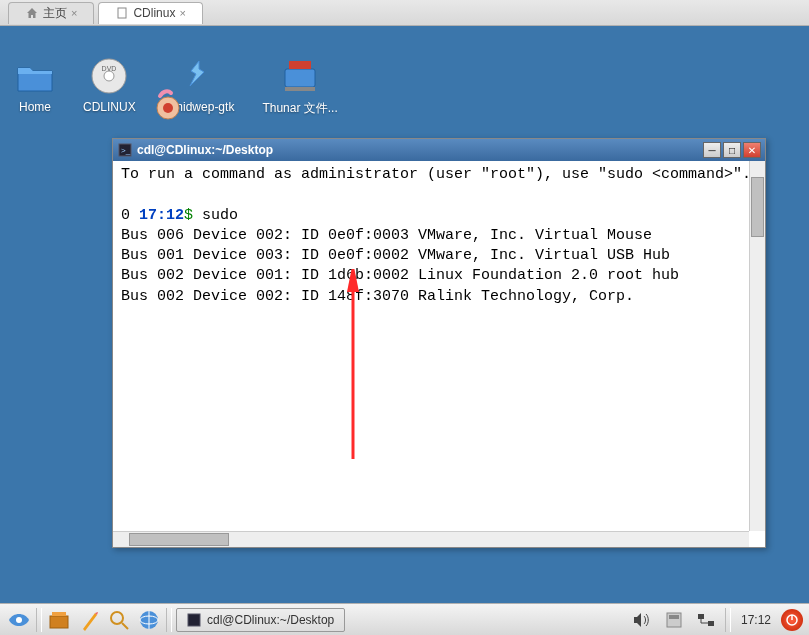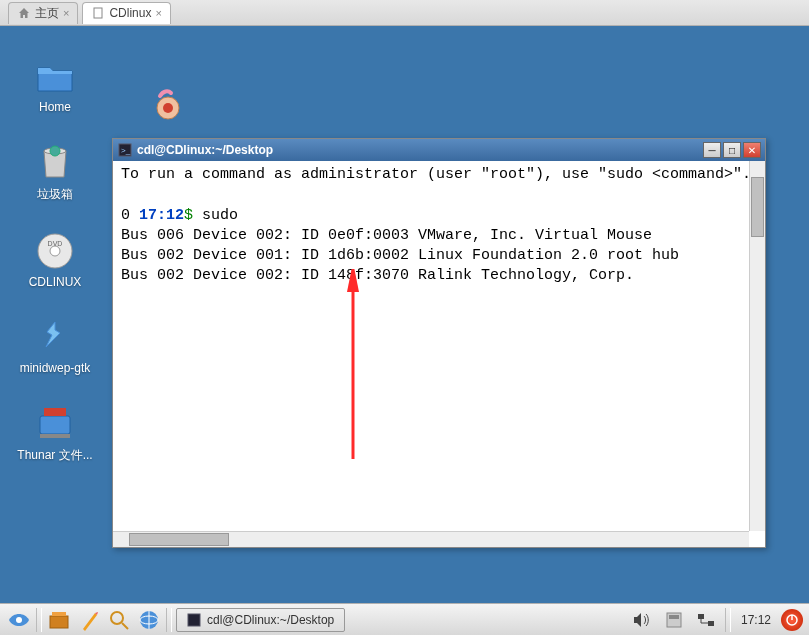--- a/index.html
+++ b/index.html
@@ -1,23 +1,23 @@
 <!DOCTYPE html>
 <html><head>
 <meta charset="utf-8">
 <style>
 * { margin: 0; padding: 0; box-sizing: border-box; }
 body { width: 809px; height: 635px; overflow: hidden; font-family: Arial, sans-serif; position: relative; background: #f0f0f0; }
 .browser-tabs { height: 26px; background: linear-gradient(#e8e8e8,#d8d8d8); border-bottom: 1px solid #b0b0b0; display: flex; align-items: center; padding-left: 8px; gap: 4px; }
-.tab { height: 22px; padding: 0 8px; display: flex; align-items: center; gap: 4px; font-size: 12px; color: #444; border: 1px solid #b0b0b0; border-bottom: none; border-radius: 4px 4px 0 0; background: #e0e0e0; }
+.tab { height: 22px; padding: 0 16px; display: flex; align-items: center; gap: 4px; font-size: 12px; color: #444; border: 1px solid #b0b0b0; border-bottom: none; border-radius: 4px 4px 0 0; background: #e0e0e0; }
 .tab.active { background: #fff; }
 .tab-close { font-size: 11px; color: #888; cursor: pointer; }
 .tab-icon { width: 14px; height: 14px; display: inline-flex; align-items: center; justify-content: center; }
 .desktop { position: absolute; top: 26px; left: 0; right: 0; bottom: 32px; background: #3b76ab; }
-.desktop-icons { position: absolute; left: 15px; top: 30px; display: flex; flex-direction: column; gap: 28px; width: 80px; }
+.desktop-icons { position: absolute; left: 15px; top: 30px; display: flex; flex-direction: row; gap: 28px; width: 80px; }
 .dicon { display: flex; flex-direction: column; align-items: center; gap: 4px; cursor: pointer; }
 .dicon-label { color: #fff; font-size: 12px; text-align: center; text-shadow: 0 1px 2px rgba(0,0,0,0.4); white-space: nowrap; }
 .dicon-glyph { width: 40px; height: 40px; display: flex; align-items: center; justify-content: center; }
 .floating-icon { position: absolute; left: 150px; top: 60px; width: 36px; height: 36px; }
 .terminal-window { position: absolute; left: 112px; top: 112px; width: 654px; height: 410px; border: 1px solid #888; box-shadow: 2px 2px 6px rgba(0,0,0,0.3); display: flex; flex-direction: column; }
 .tw-title { height: 22px; background: linear-gradient(#5a8bc0,#3a6a9f); display: flex; align-items: center; padding: 0 4px; gap: 4px; }
 .tw-title-icon { width: 16px; height: 16px; display: flex; align-items: center; justify-content: center; }
 .tw-title-text { flex: 1; color: #fff; font-size: 12px; font-weight: bold; }
 .tw-btns { display: flex; gap: 2px; }
 .tw-btn { width: 18px; height: 16px; border: 1px solid #666; background: linear-gradient(#eee,#ccc); font-size: 10px; display: flex; align-items: center; justify-content: center; cursor: pointer; }
@@ -72,30 +72,20 @@
       <div class="dicon-glyph">
         <svg width="40" height="36" viewBox="0 0 40 36">
             <path d="M3 10h12l3 3h19v20H3z" fill="#4a90d9" stroke="#2060a0"></path>
             <path d="M3 10h12l3 3h19v3H3z" fill="#6ab0f0"></path>
           </svg>
       </div>
       <div class="dicon-label">Home</div>
     </div>
     <div class="dicon">
       <div class="dicon-glyph">
-        <svg width="34" height="38" viewBox="0 0 34 38">
-            <path d="M6 8h22l-2 26H8z" fill="#d0d0d0" stroke="#888"></path>
-            <ellipse cx="17" cy="8" rx="11" ry="3" fill="#e0e0e0" stroke="#888"></ellipse>
-            <circle cx="17" cy="8" r="5" fill="#4a9" stroke="#2a7"></circle>
-          </svg>
-      </div>
-      <div class="dicon-label">垃圾箱</div>
-    </div>
-    <div class="dicon">
-      <div class="dicon-glyph">
         <svg width="38" height="38" viewBox="0 0 38 38">
             <circle cx="19" cy="19" r="17" fill="#e8e8e8" stroke="#999"></circle>
             <circle cx="19" cy="19" r="5" fill="#fff" stroke="#999"></circle>
             <text x="19" y="14" font-size="7" text-anchor="middle" fill="#666">DVD</text>
           </svg>
       </div>
       <div class="dicon-label">CDLINUX</div>
     </div>
     <div class="dicon">
       <div class="dicon-glyph">
@@ -138,20 +128,21 @@
         <div class="tw-btn">─</div>
         <div class="tw-btn">□</div>
         <div class="tw-btn close">✕</div>
       </div>
     </div>
     <div class="terminal-body">
       <div class="term-line">To run a command as administrator (user "root"), use "sudo &lt;command&gt;".</div>
       <div class="term-line"> </div>
       <div class="term-line"><span class="prompt-num">0</span> <span class="prompt-time">17:12</span><span class="prompt-dollar">$</span> <span>sudo</span></div>
       <div class="term-line">Bus 006 Device 002: ID 0e0f:0003 VMware, Inc. Virtual Mouse</div>
+      <div class="term-line">Bus 001 Device 003: ID 0e0f:0002 VMware, Inc. Virtual USB Hub</div>
       <div class="term-line">Bus 002 Device 001: ID 1d6b:0002 Linux Foundation 2.0 root hub</div>
       <div class="term-line">Bus 002 Device 002: ID 148f:3070 Ralink Technology, Corp.</div>
 
       <svg class="arrow-annotation" style="left:210px; top:108px;" width="60" height="200" viewBox="0 0 60 200">
         <defs>
             <marker id="ah" markerWidth="10" markerHeight="10" refX="5" refY="2" orient="auto">
               <path d="M0 0L10 2L0 4z" fill="#ff2a2a"></path>
             </marker>
           </defs>
         <line x1="30" y1="190" x2="30" y2="8" stroke="#ff2a2a" stroke-width="3" marker-end="url(#ah)"></line>

